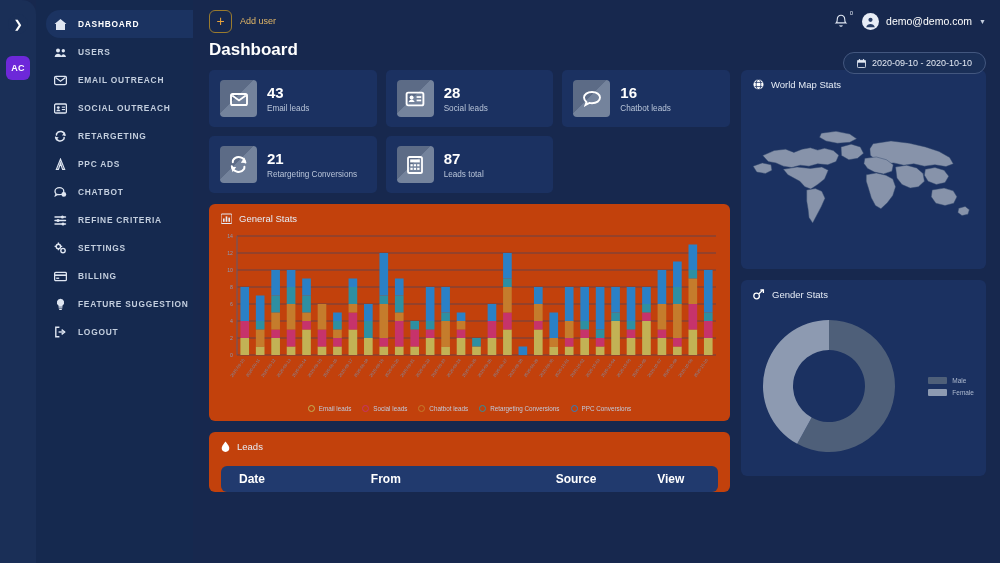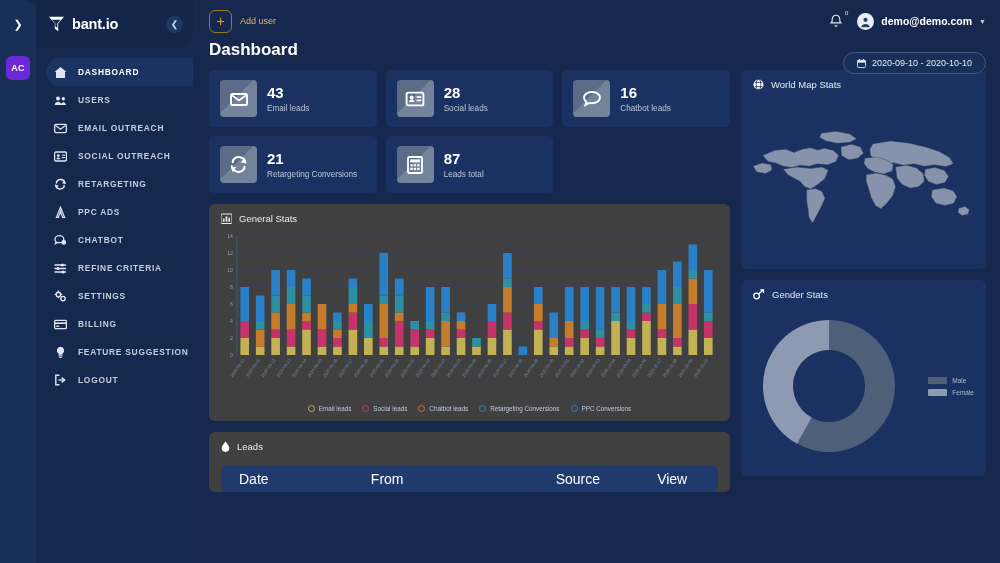--- a/index.html
+++ b/index.html
@@ -85,21 +85,21 @@
   .topbar-right { margin-left: auto; display: flex; align-items: center; gap: 14px; }
   .bell-wrap { position: relative; cursor: pointer; display: flex; }
   .bell-badge {
     position: absolute; top: -4px; right: -5px; font-size: 6px; color: #dfe6f2;
   }
   .user-chip { display: flex; align-items: center; gap: 7px; cursor: pointer; }
   .user-ava {
     width: 17px; height: 17px; border-radius: 50%;
     background: #e8edf6; display: flex; align-items: center; justify-content: center;
   }
-  .user-email { font-size: 10.5px; font-weight: bold; color: #fff; }
+  .user-email { font-size: 10.5px; font-weight: normal; color: #fff; }
   .caret { font-size: 7px; color: #c3cede; }
 
   .page-title { font-size: 17px; font-weight: bold; color: #fff; padding: 0 0 0 16px; margin-top: -2px; }
 
   .daterange {
     position: absolute; right: 14px; top: 52px;
     border: 1px solid #43577f; border-radius: 14px;
     height: 22px; display: flex; align-items: center; gap: 6px;
     padding: 0 13px; font-size: 9px; color: #e4eaf4; cursor: pointer;
     background: #1a2f57;
@@ -118,21 +118,21 @@
   }
   .card-ico {
     width: 37px; height: 37px; border-radius: 4px; flex-shrink: 0;
     background: linear-gradient(135deg,#5c6b86 0%,#5c6b86 45%,#74839c 46%,#74839c 100%);
     display: flex; align-items: center; justify-content: center; color: #fff;
   }
   .card-num { font-size: 15px; font-weight: bold; color: #fff; line-height: 1.05; }
   .card-lbl { font-size: 8.2px; color: #b9c5d9; margin-top: 2px; }
 
   
-  .panel { background: #404040; border-radius: 6px; margin-top: 11px; }
+  .panel { background: #c2410c; border-radius: 6px; margin-top: 11px; }
   .panel-head {
     display: flex; align-items: center; gap: 7px;
     padding: 9px 12px 4px 12px; font-size: 9.5px; color: #e6ecf6;
   }
   .panel-head .ph-ico { display: flex; color: #fff; }
 
   
   .chart-body { padding: 4px 10px 6px 6px; }
   .chart-svg { display: block; width: 100%; }
   .chart-legend {
@@ -140,21 +140,21 @@
     gap: 11px; padding: 2px 0 9px 0;
   }
   .lg { display: flex; align-items: center; gap: 4px; font-size: 6.3px; color: #c0cadd; }
   .lg-dot { width: 7px; height: 7px; border-radius: 50%; border: 1.5px solid; }
 
   
   .leads-table { padding: 10px 12px 0 12px; }
   .leads-head {
     background: #213a6e; border-radius: 6px; height: 26px;
     display: grid; grid-template-columns: 1.3fr 2fr 1fr .6fr;
-    align-items: center; font-size: 14px; font-weight: normal; color: #fff;
+    align-items: center; font-size: 12px; font-weight: bold; color: #fff;
   }
   .leads-head span { padding-left: 18px; }
   .leads-head span.r { text-align: left; padding-left: 0; }
 
   
   .rp { background: #1b3161; border-radius: 6px; }
   .map-wrap { padding: 2px 8px 8px 8px; }
   .map-svg { display: block; width: 100%; height: 165px; }
   .donut-wrap { display: flex; align-items: center; padding: 2px 8px 10px 8px; }
   .donut-legend { margin-left: auto; display: flex; flex-direction: column; gap: 5px; padding-right: 4px; }
@@ -173,28 +173,20 @@
         <div class="rail-av" style="background: #3b82f6;">AG</div>
         <div class="rail-av" style="background: rgb(232, 163, 61);">MJ</div>
         <div class="rail-av" style="background: #6d28d9;">AC</div>
         <div class="rail-av" style="background: rgb(232, 163, 61);">MM</div>
         <div class="rail-av" style="background: #7f1d1d;">KA</div>
         <div class="rail-av" style="background: #ef4444;">LC</div>
       </div>
   </div>
 
   <div class="sidebar">
-    <div class="logo-row">
-      <svg class="logo-mark" viewBox="0 0 20 19">
-        <path d="M1 1 L19 1 L12 9 L12 18 L8 15 L8 9 Z" fill="#ffffff"></path>
-        <path d="M4.5 4.5 L15 4.5 L11 9 L11 14 L8.6 12.4 L8.6 9 Z" fill="#1a2f57"></path>
-      </svg>
-      <span class="logo-text">bant.io</span>
-      <button class="collapse-btn">❮</button>
-    </div>
     <div class="nav">
         <div class="nav-item active">
           <span class="nav-ico">
             <svg width="13" height="13" viewBox="0 0 13 13">
               <path d="M6.5 1 L12.5 6 L11 6 L11 12 L2 12 L2 6 L0.5 6 Z" fill="currentColor"></path>
             </svg>
           </span>
           <span>DASHBOARD</span>
         </div>
         <div class="nav-item">

